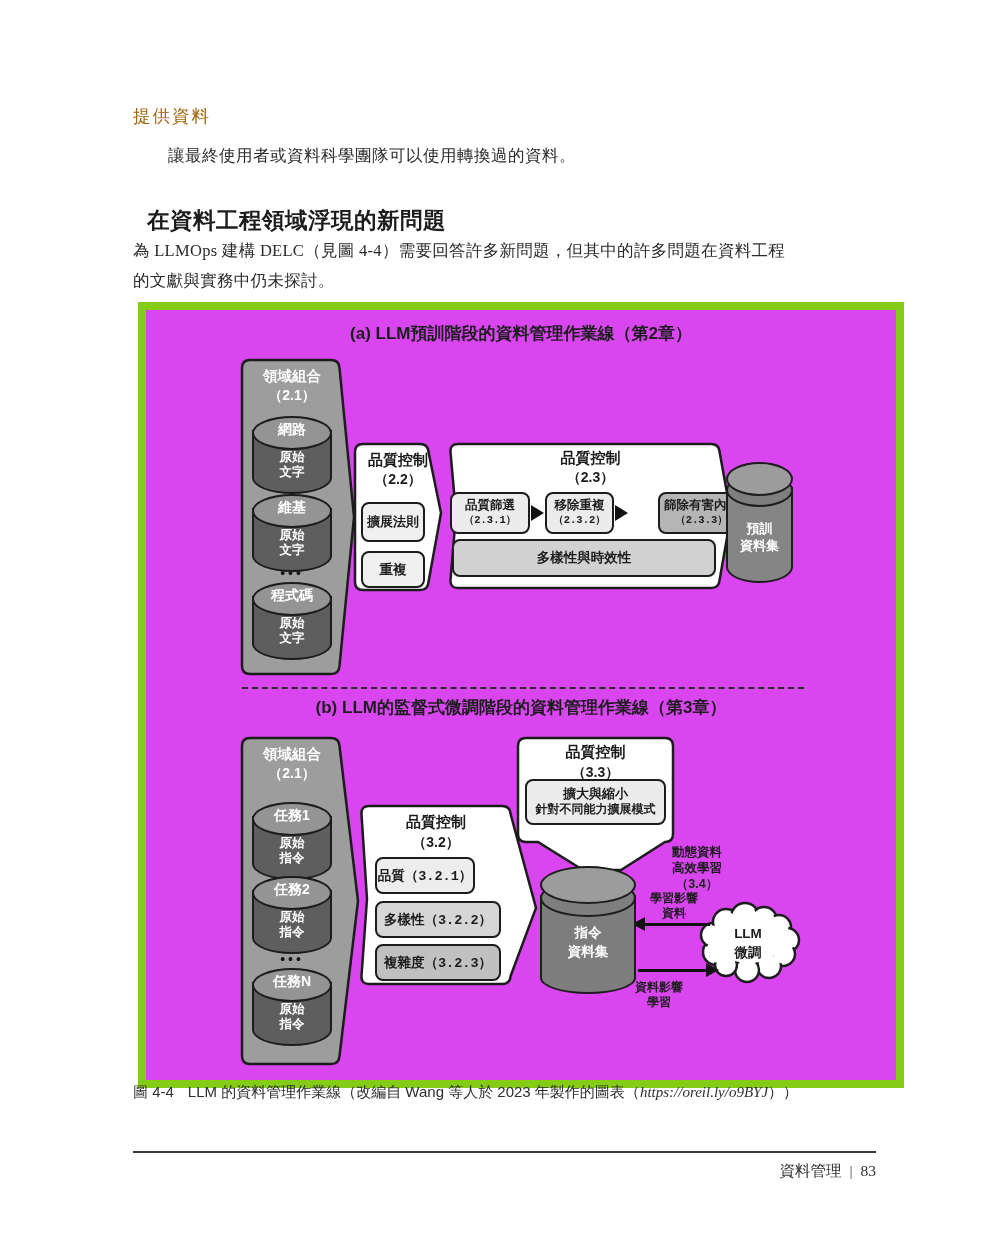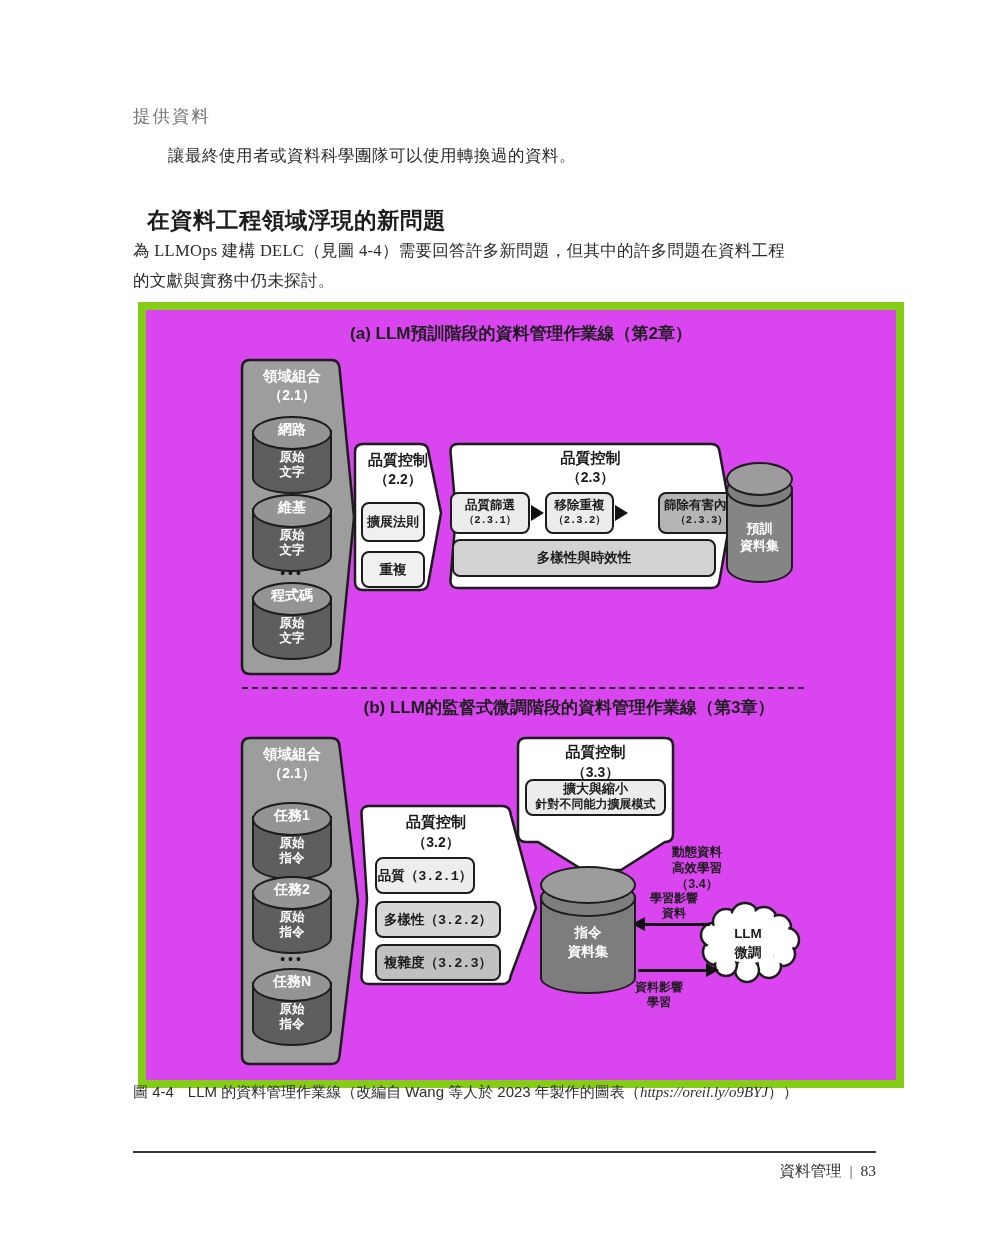--- a/index.html
+++ b/index.html
@@ -1,38 +1,38 @@
 <!DOCTYPE html>
 <html><head>
 <meta charset="utf-8">
 <style>
   html,body{margin:0;padding:0;background:#e8e8e8;}
   .page{position:relative;width:1000px;height:1242px;background:#ffffff;overflow:hidden;
         font-family:"Liberation Serif","DejaVu Serif",serif;color:#2b2b2b;}
   .abs{position:absolute;}
 
   
-  .term{left:133px;top:104px;font-size:17.5px;letter-spacing:2px;color:#737373;}
+  .term{left:133px;top:104px;font-size:17.5px;letter-spacing:2px;color:#a16207;}
   .definition{left:168px;top:145px;font-size:16.5px;letter-spacing:0.5px;}
   .heading{left:131px;top:189px;margin:16px;font-family:"Liberation Sans","DejaVu Sans",sans-serif;
            font-size:22.5px;font-weight:bold;color:#1c1c1c;letter-spacing:0.5px;}
   .para{left:133px;top:236px;width:770px;font-size:16.5px;line-height:30px;letter-spacing:0.3px;}
   .pline{white-space:nowrap;}
 
   
   .figure-frame{left:138px;top:302px;width:750px;height:770px;border:8px solid #84cc16;
                 box-sizing:content-box;background:#d946ef;}
   .fig-svg{position:absolute;left:0;top:0;}
 
   .fig-label{position:absolute;text-align:center;font-weight:bold;color:#1c1c1c;
              font-family:"Liberation Sans","DejaVu Sans",sans-serif;}
   .wt{color:#ffffff;}
   .fig-title{font-size:17px;}
   .t-a{left:0;top:12px;width:750px;}
-  .t-b{left:0;top:386px;width:750px;margin-left:48px;}
+  .t-b{left:0;top:386px;width:750px;}
   .qc-title{font-size:15px;}
   .qc-num{font-size:14px;}
 
   
   .dash{left:96px;top:377px;width:562px;border-top:2.5px dashed #2a2a2a;height:0;}
 
   
   .cyl{position:absolute;}
   .cyl .cbody{position:absolute;left:0;right:0;bottom:0;background:#5e5e5e;border:2px solid #1c1c1c;
               border-radius:0 0 50% 50% / 0 0 16px 16px;z-index:1;}
@@ -230,21 +230,21 @@
     </div>
 
     <div class="fig-label qc-title" style="left:215px;top:503px;width:150px;">品質控制</div>
     <div class="fig-label qc-num" style="left:215px;top:524px;width:150px;">（3.2）</div>
     <div class="ibox" style="left:229px;top:547px;width:100px;height:37px;background:#ededed;font-size:13.5px;">品質（3.2.1）</div>
     <div class="ibox" style="left:229px;top:591px;width:126px;height:37px;background:#d6d6d6;font-size:13.5px;">多樣性（3.2.2）</div>
     <div class="ibox" style="left:229px;top:634px;width:126px;height:37px;background:#c0c0c0;font-size:13.5px;">複雜度（3.2.3）</div>
 
     <div class="fig-label qc-title" style="left:372px;top:433px;width:155px;">品質控制</div>
     <div class="fig-label qc-num" style="left:372px;top:454px;width:155px;">（3.3）</div>
-    <div class="ibox" style="left:379px;top:469px;width:141px;height:37px;background:#ececec;">
+    <div class="ibox" style="left:379px;top:469px;width:141px;height:46px;background:#ececec;">
       <div style="font-size:13px;line-height:16px;">擴大與縮小</div>
       <div style="font-size:12px;line-height:15px;">針對不同能力擴展模式</div>
     </div>
 
     <div class="cyl cyl-big2">
       <div class="cbody"></div>
       <div class="rim"></div>
       <div class="ctop"></div>
       <div class="clabel"><span>指令</span><br><span>資料集</span></div>
     </div>

